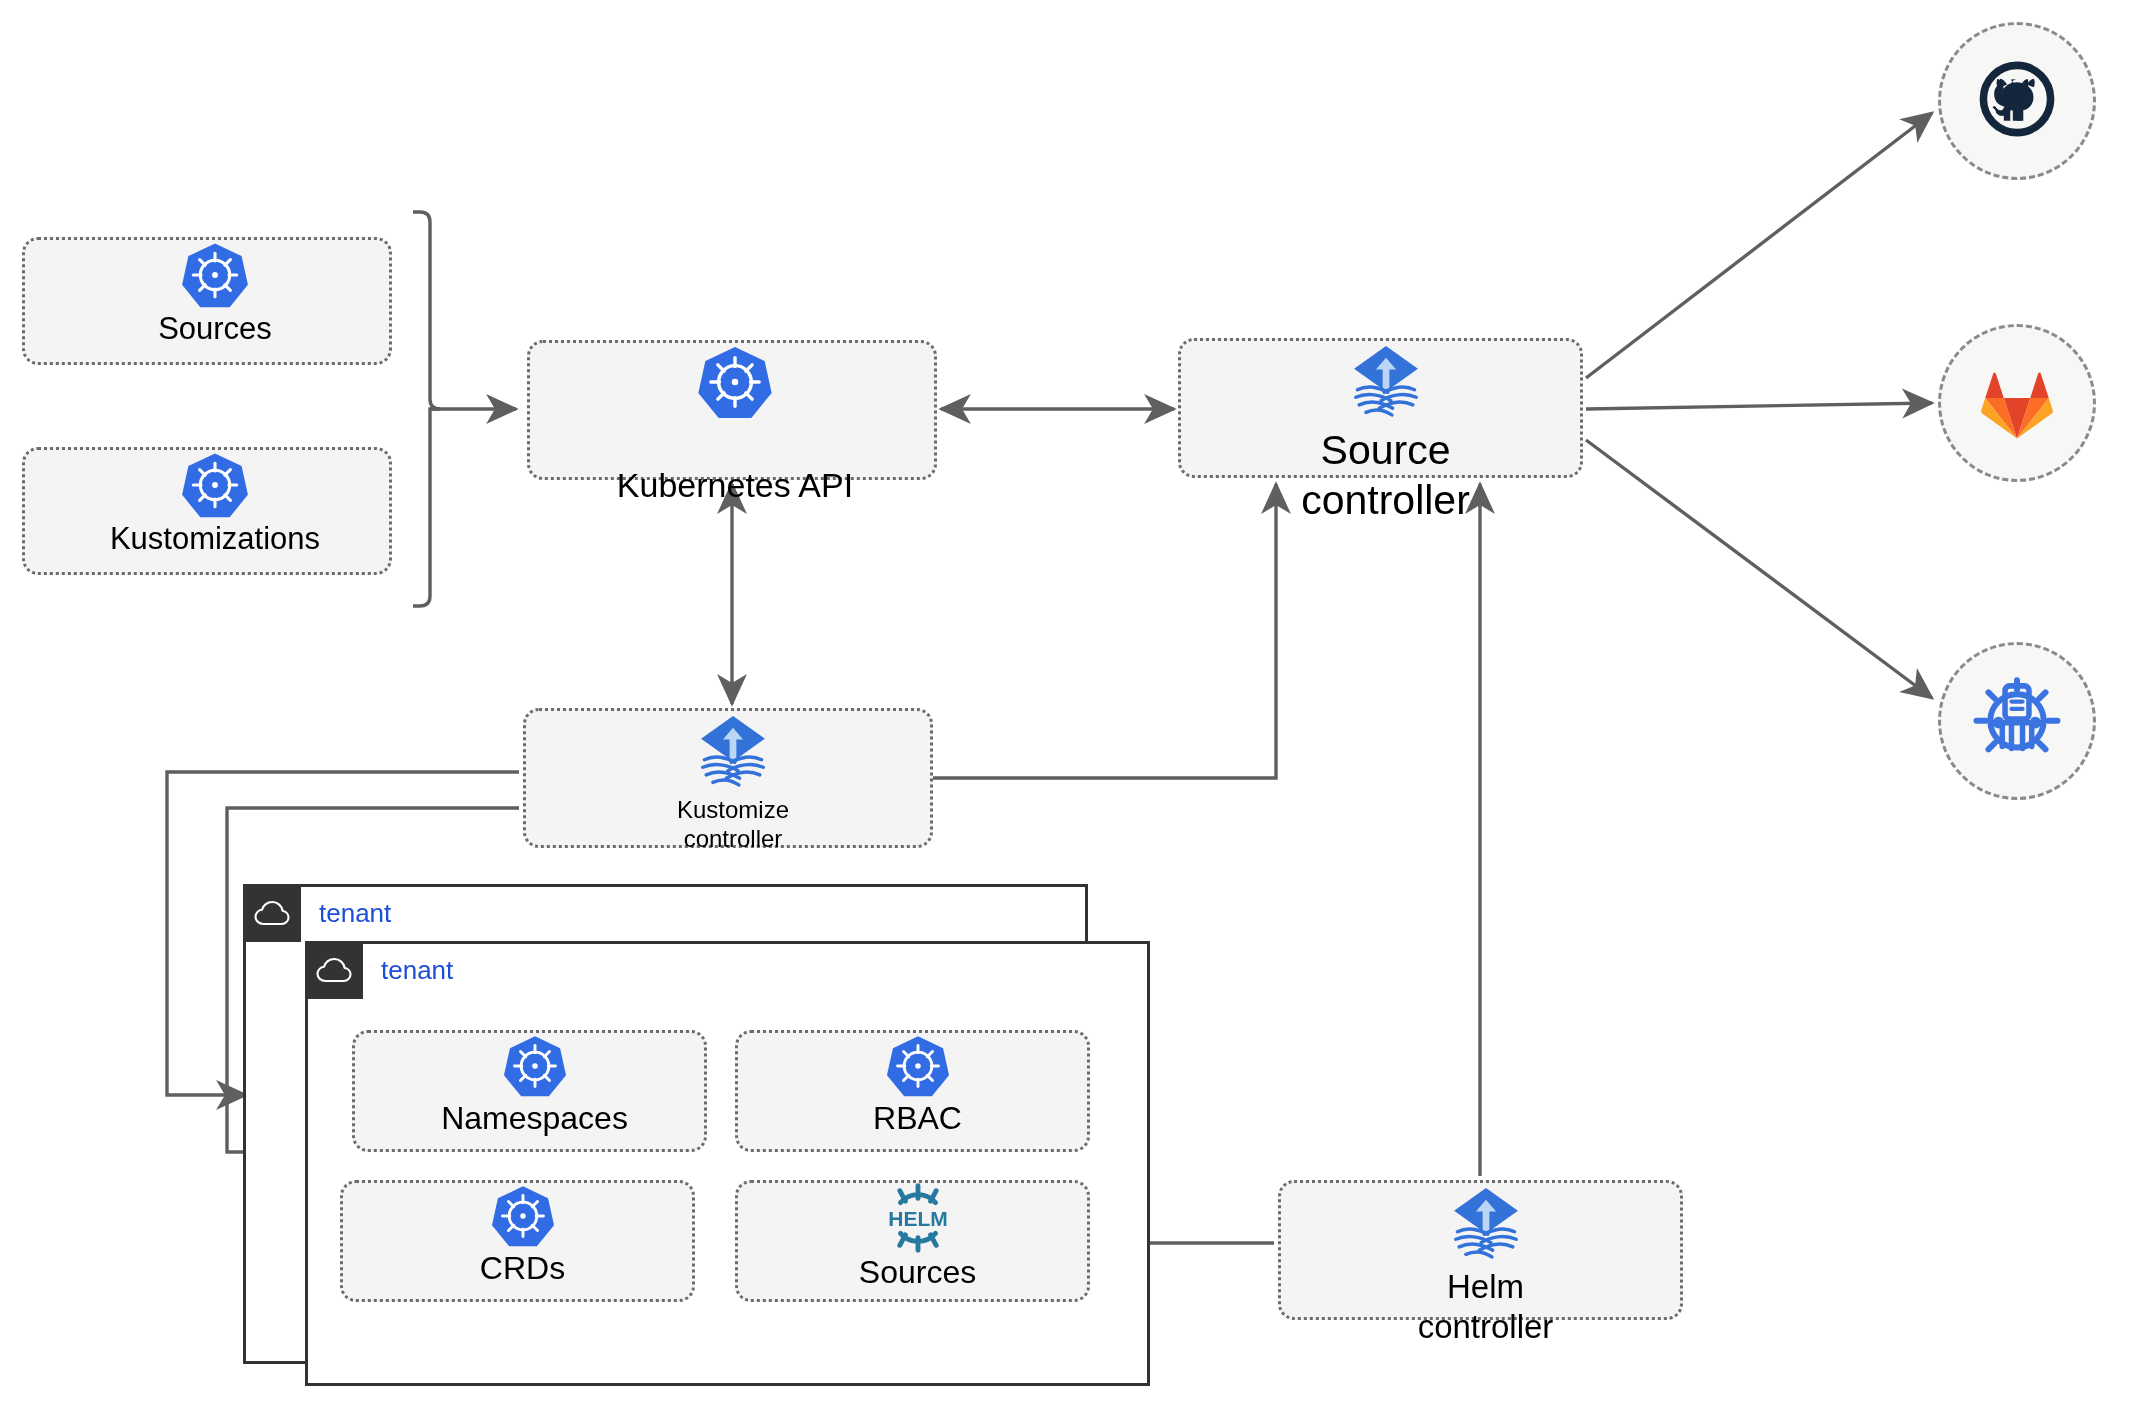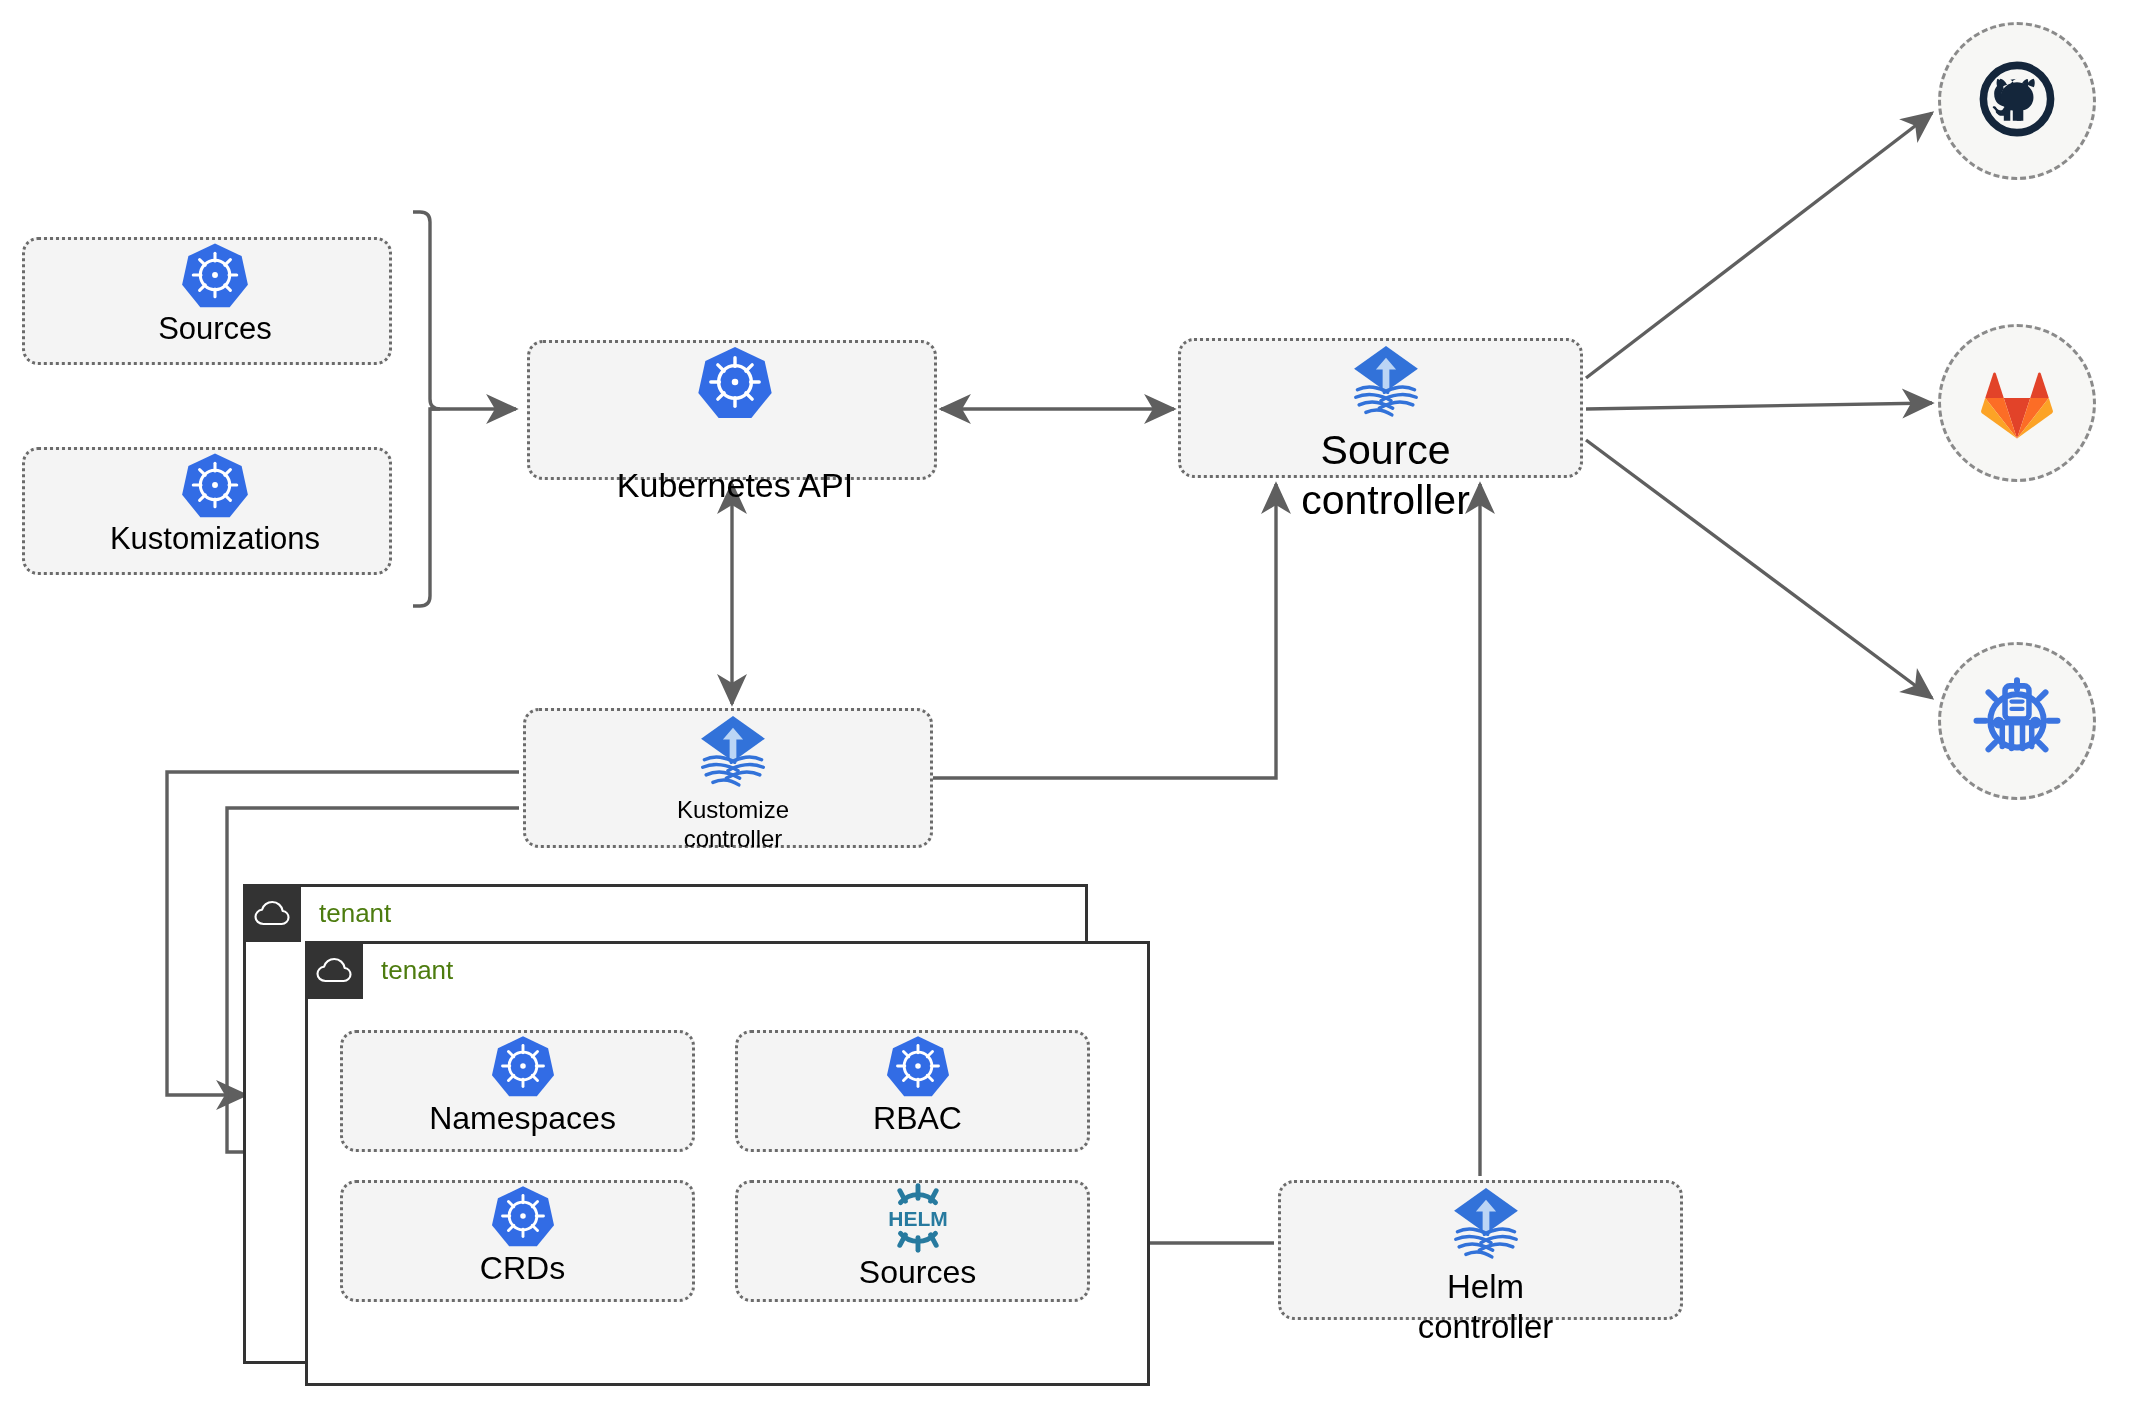--- a/index.html
+++ b/index.html
@@ -89,21 +89,21 @@
     width: 405px; height: 140px;
     padding-left: 28px; padding-right: 18px;
   }
   .n-helmctl .node-label { font-size: 33px; }
 
   .n-res {
     width: 355px; height: 122px;
     padding-left: 22px; padding-right: 12px;
   }
   .n-res .node-label { font-size: 32px; }
-  .n-namespaces { left: 340px; top: 1030px; justify-content: space-between; }
+  .n-namespaces { left: 352px; top: 1030px; justify-content: space-between; }
   .n-rbac       { left: 735px; top: 1030px; }
   .n-crds       { left: 340px; top: 1180px; }
   .n-releases   { left: 735px; top: 1180px; }
 
   
   .tenant-box {
     position: absolute;
     box-sizing: border-box;
     background: #ffffff;
     border: 3px solid #333333;
@@ -122,21 +122,21 @@
   .tenant-chip {
     width: 58px; height: 58px;
     background: #333333;
     display: flex;
     align-items: center;
     justify-content: center;
   }
   .tenant-name {
     margin-left: 18px;
     font-size: 26px;
-    color: #4d7c0f;
+    color: #1d4ed8;
   }
 
   
   .circle-node {
     position: absolute;
     box-sizing: border-box;
     width: 158px; height: 158px;
     border-radius: 50%;
     border: 3px dashed #8a8a8a;
     background: #f7f7f5;

